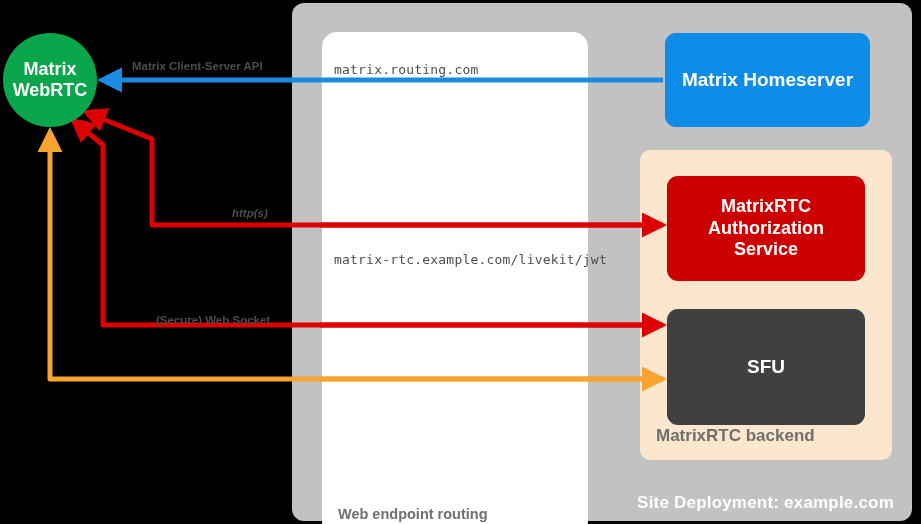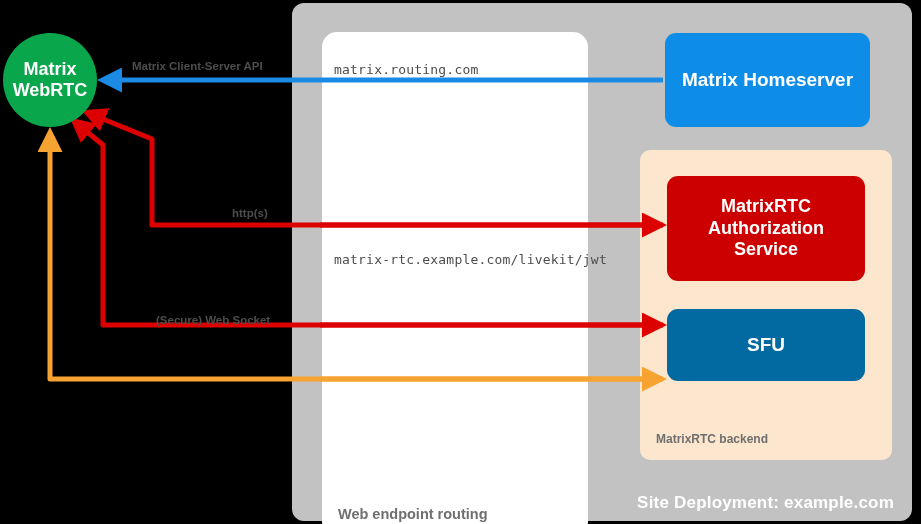--- a/index.html
+++ b/index.html
@@ -23,37 +23,37 @@
   .routing-label{
     position:absolute;left:16px;bottom:14px;
     color:#6f6f6f;font-size:14.5px;font-weight:bold;white-space:nowrap;
   }
   .backend-box{
     position:absolute;left:640px;top:150px;width:252px;height:310px;
     background:#fce6cd;border-radius:10px;
   }
   .backend-label{
     position:absolute;left:16px;bottom:14px;
-    color:#6f6f6f;font-size:12px;font-weight:bold;white-space:nowrap;
+    color:#6f6f6f;font-size:17px;font-weight:bold;white-space:nowrap;
   }
 
   
   .client-circle{
     position:absolute;left:3px;top:33px;width:94px;height:94px;border-radius:50%;
     background:#0aa64c;display:flex;flex-direction:column;align-items:center;
     justify-content:center;color:#fff;font-weight:bold;font-size:18px;line-height:1.18;
   }
   .node{
     position:absolute;display:flex;align-items:center;justify-content:center;
     text-align:center;color:#ffffff;font-weight:bold;border-radius:11px;
     line-height:1.22;
   }
   .node-homeserver{left:665px;top:33px;width:205px;height:94px;background:#0d8ce8;font-size:19px;}
   .node-auth{left:667px;top:176px;width:198px;height:105px;background:#cc0000;font-size:18px;}
-  .node-sfu{left:667px;top:309px;width:198px;height:72px;background:#0369a1;font-size:19px;}
+  .node-sfu{left:667px;top:309px;width:198px;height:116px;background:#404040;font-size:19px;}
 
   
   .svg-layer{position:absolute;left:0;top:0;width:921px;height:524px;}
 
   
   .edge-label{
     position:absolute;font-size:11.5px;font-weight:bold;color:#4d4d4d;
     white-space:nowrap;
   }
   .mono-label{
@@ -128,19 +128,19 @@
     <span>Matrix Homeserver</span>
   </div>
 
   <div class="node node-sfu">
     <span>SFU</span>
   </div>
 
   <div class="edge-label" style="left:132px;top:60px;">Matrix Client-Server API</div>
   <div class="mono-label" style="left:334px;top:62px;">matrix.routing.com</div>
 
-  <div class="edge-label" style="left:232px;top:207px;">http(s)</div>
+  <div class="edge-label" style="left:232px;top:207px;font-style:italic;">http(s)</div>
   <div class="mono-label" style="left:334px;top:208px;margin-top:44px;">matrix-rtc.example.com/livekit/jwt</div>
 
   <div class="edge-label" style="left:148px;top:314px;margin-left:8px;">(Secure) Web Socket</div>
 
 
 </div>
 
 </body></html>

